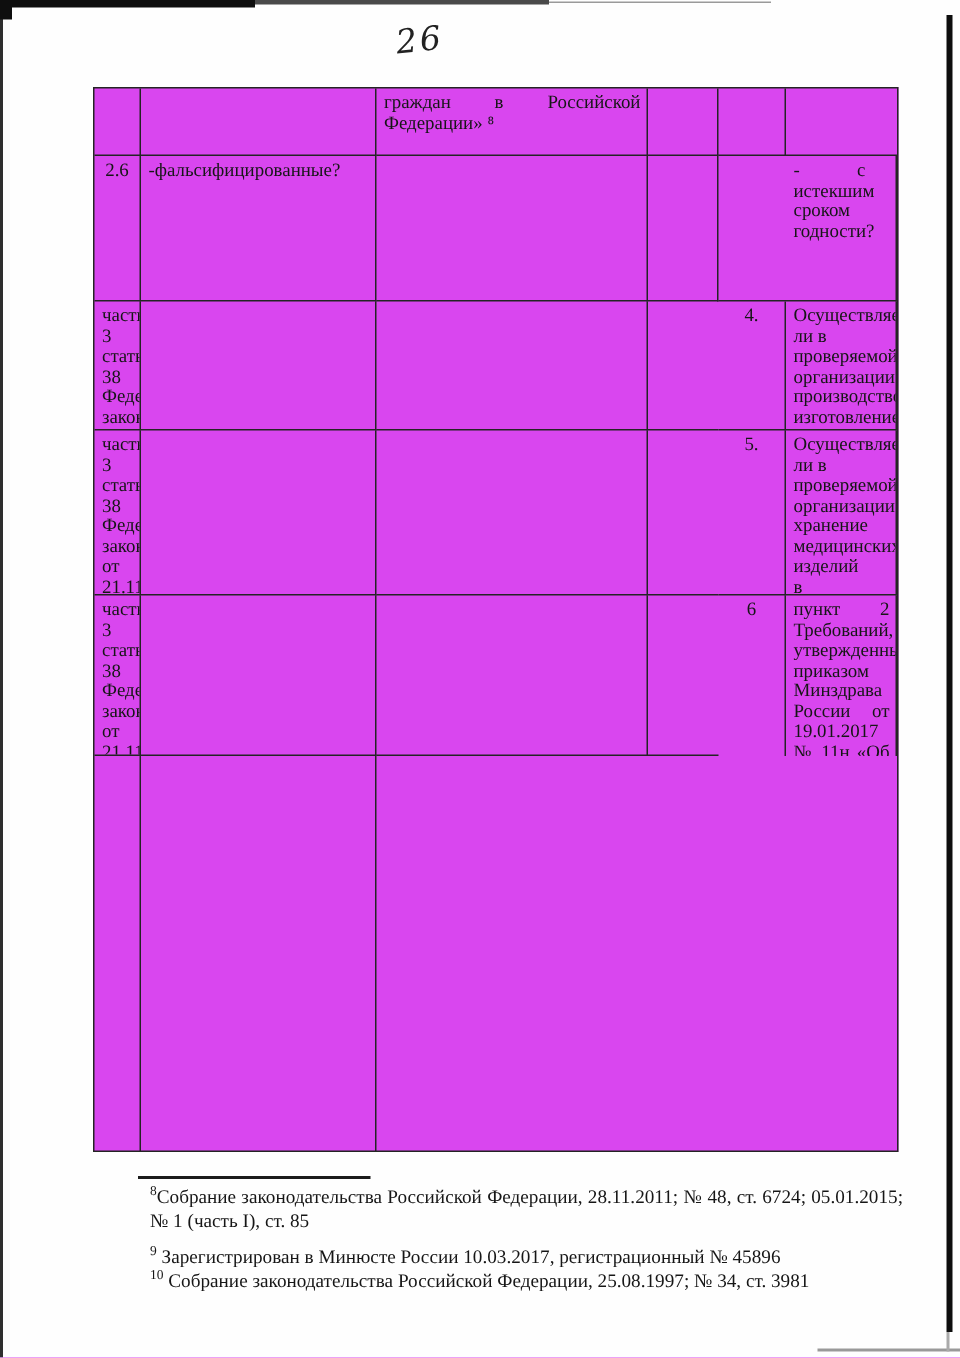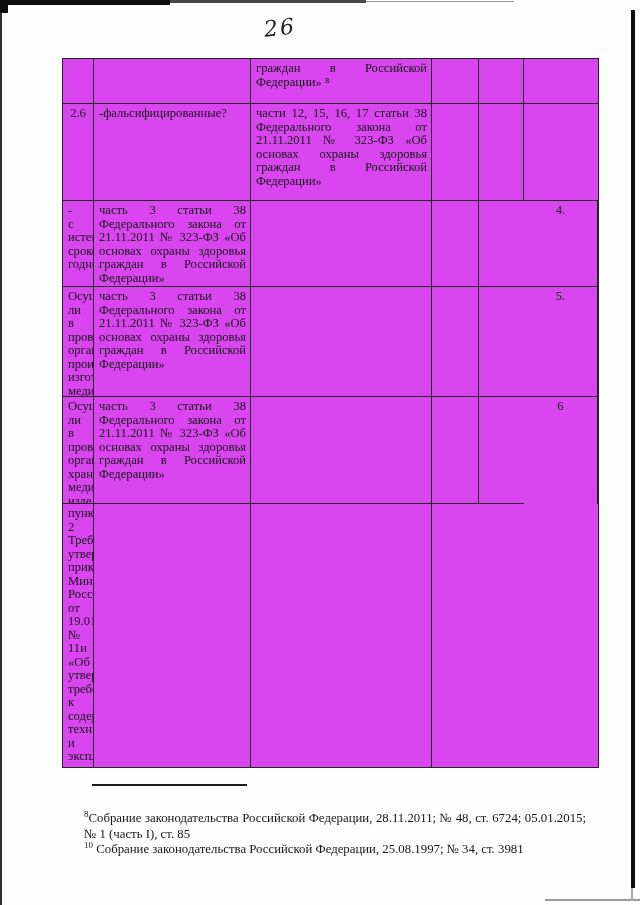--- a/index.html
+++ b/index.html
@@ -53,22 +53,22 @@
   .num { text-align:center; padding-top:3px; }
   .q   { padding:3px 20px 0 5px; text-align:left; }
   .q.just { text-align:justify; }
   .b   { padding:3px 4px 0 5px; text-align:justify; }
 
   .fnrule {
     position:absolute; left:92px; top:784px;
     width:155px; height:2px; background:#1c1c1c;
   }
   .footnotes {
-    position:absolute; left:84px; top:791px; width:502px;
-    font-size:12.8px; line-height:15.5px;margin-top:20px;
+    position:absolute; left:100px; top:791px; width:502px;
+    font-size:12.8px; line-height:15.5px;
   }
   .fn { margin:0; text-align:justify; }
   .fn.gap { margin-top:9px; text-align:left; }
   .fn sup { font-size:9px; vertical-align:super; line-height:0; }
 </style>
 </head>
 <body>
 
 <div class="artifact a-top-black"></div>
 <div class="artifact a-top-gray"></div>
@@ -85,21 +85,20 @@
 
   <div class="cell num"></div>
   <div class="cell q"></div>
   <div class="cell b">граждан в Российской Федерации» ⁸</div>
   <div class="cell e"></div>
   <div class="cell e"></div>
   <div class="cell e last"></div>
 
   <div class="cell num">2.6</div>
   <div class="cell q just">-фальсифицированные?</div>
-  <div class="cell b">части 12, 15, 16, 17 статьи 38 Федерального закона от 21.11.2011 № 323-ФЗ «Об основах охраны здоровья граждан в Российской Федерации»</div>
   <div class="cell e"></div>
   <div class="cell e"></div>
   <div class="cell e last"></div>
 
   <div class="cell q just">- с истекшим сроком годности?</div>
   <div class="cell b">часть 3 статьи 38 Федерального закона от 21.11.2011 № 323-ФЗ «Об основах охраны здоровья граждан в Российской Федерации»</div>
   <div class="cell e"></div>
   <div class="cell e"></div>
   <div class="cell e last"></div>
 
@@ -122,14 +121,15 @@
   <div class="cell e bot"></div>
   <div class="cell e bot"></div>
   <div class="cell e bot last"></div>
 
 </div>
 
 <div class="fnrule"></div>
 
 <div class="footnotes">
   <p class="fn"><sup>8</sup><span>Собрание законодательства Российской Федерации, 28.11.2011; № 48, ст. 6724; 05.01.2015; № 1 (часть I), ст. 85</span></p>
+  <p class="fn gap"><sup>9</sup><span> Зарегистрирован в Минюсте России 10.03.2017, регистрационный № 45896</span></p>
   <p class="fn" style="text-align:left"><sup>10</sup><span> Собрание законодательства Российской Федерации, 25.08.1997; № 34, ст. 3981</span></p>
 </div>
 
 </body></html>

